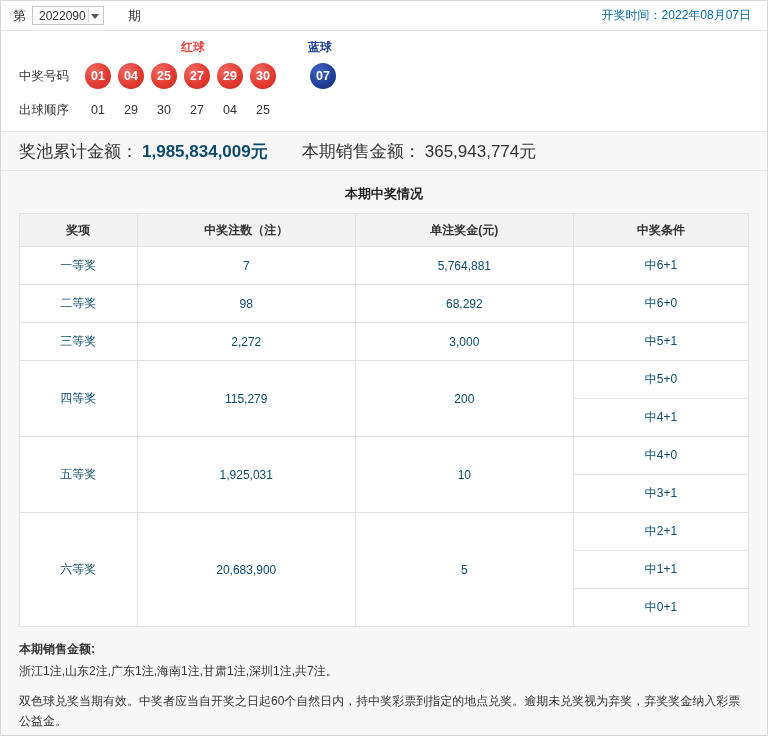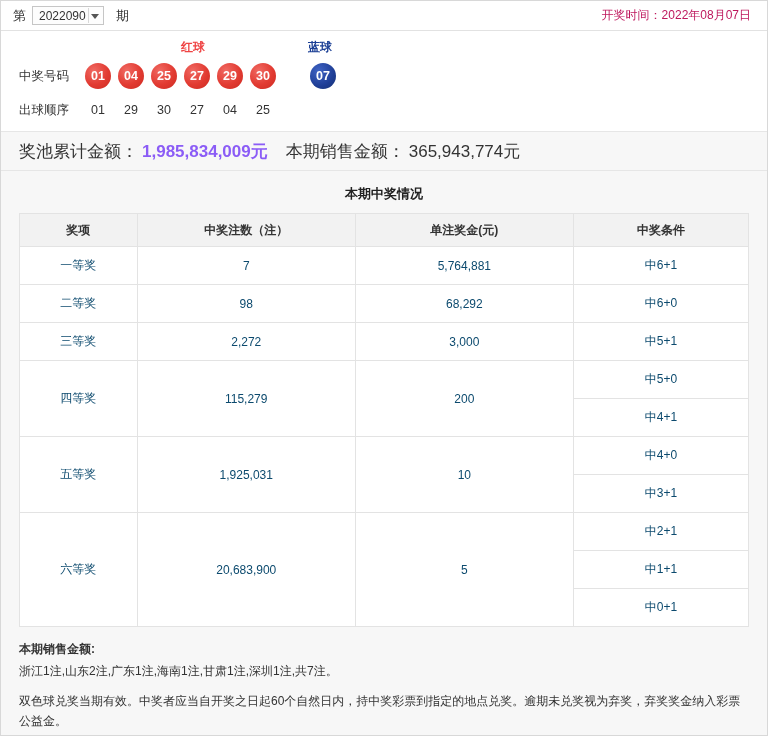--- a/index.html
+++ b/index.html
@@ -43,21 +43,21 @@
     position: relative;
     width: 72px;
     height: 19px;
     border: 1px solid #c6c6c6;
     background: #fdfdfd;
     font-size: 12px;
     color: #333;
     line-height: 19px;
     padding-left: 6px;
     box-sizing: border-box;
-    margin-right: 12px;
+    margin-right: 24px;
   }
   .issue-select .caret {
     position: absolute;
     right: 4px;
     top: 7px;
     width: 0; height: 0;
     border-left: 4px solid transparent;
     border-right: 4px solid transparent;
     border-top: 5px solid #555;
   }
@@ -65,21 +65,21 @@
     position: absolute;
     right: 14px;
     top: 1px;
     bottom: 1px;
     width: 1px;
     background: #d9d9d9;
   }
   .topbar .spacer { flex: 1; }
   .draw-time {
     font-size: 12px;
-    color: #be185d;
+    color: #0369a1;
     margin-right: 4px;
   }
 
   
   .result {
     background: #ffffff;
     border-bottom: 1px solid #e6e6e6;
     padding: 8px 0 4px 0;
     position: relative;
   }
@@ -150,24 +150,24 @@
     border-bottom: 1px solid #e6e6e6;
     display: flex;
     align-items: center;
     height: 38px;
     padding-left: 18px;
     font-size: 17px;
     color: #333;
   }
   .money-row .k { color: #333; }
   .money-row .v-red {
-    color: #8b5cf6;
+    color: #0c4a6e;
     font-weight: bold;
     margin-left: 4px;
-    margin-right: 18px;
+    margin-right: 34px;
   }
   .money-row .v { margin-left: 4px; }
 
   
   .prize-wrap {
     background: #f7f7f7;
     padding: 10px 18px 0 18px;
   }
   .prize-title {
     text-align: center;

